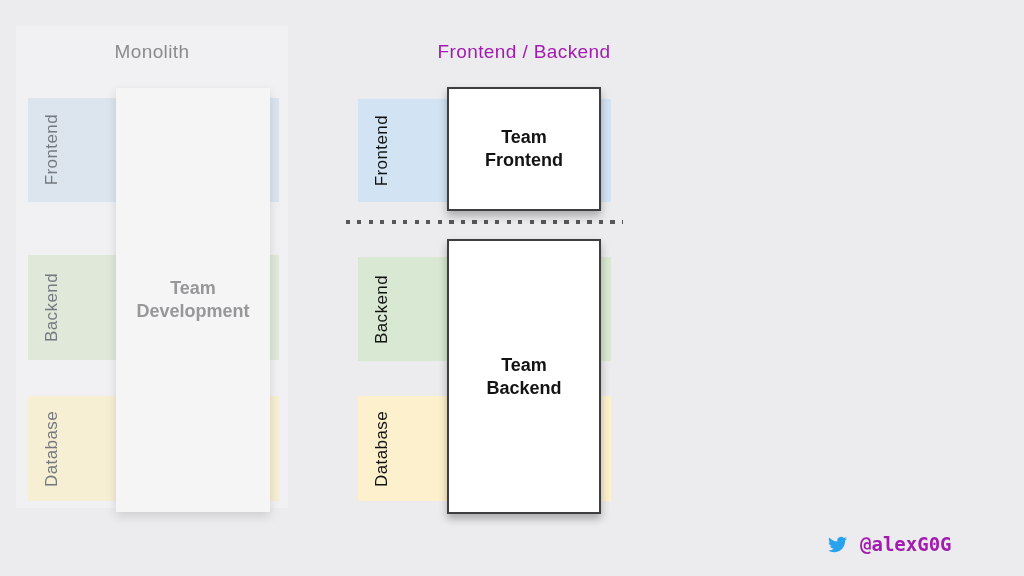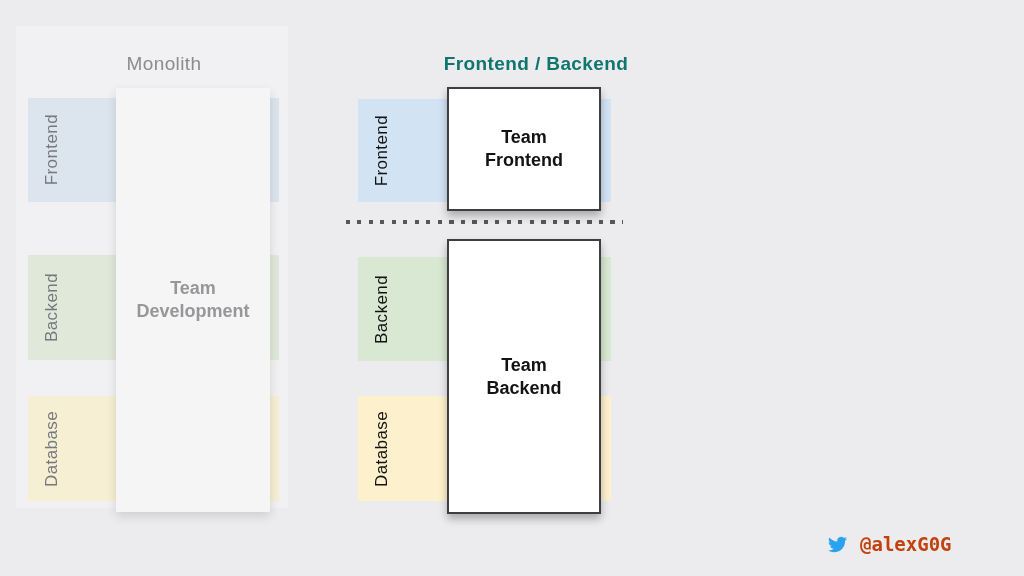--- a/index.html
+++ b/index.html
@@ -10,24 +10,24 @@
   }
   .abs{position:absolute;}
   
   .monolith-panel{
     left:16px;top:26px;width:272px;height:482px;
     background:#f1f1f3;
   }
   .col-title{
     top:40px;height:24px;line-height:24px;
     text-align:center;font-size:19px;letter-spacing:.4px;
-    margin:12px;font-weight:normal;
+    margin:0;font-weight:normal;
   }
   .title-monolith{left:16px;width:272px;color:#8b8b8e;}
-  .title-split{left:358px;width:332px;color:#0f766e;font-weight:bold;}
+  .title-split{left:358px;width:332px;color:#a21caf;font-weight:normal;}
   
   .band{display:flex;align-items:center;z-index:1;}
   .band-m{left:28px;width:251px;}
   .band-s{left:358px;width:253px;}
   .band-m1{top:98px;height:104px;}
   .band-m2{top:255px;height:105px;}
   .band-m3{top:396px;height:105px;}
   .band-s1{top:99px;height:103px;}
   .band-s2{top:257px;height:104px;}
   .band-s3{top:396px;height:105px;}
@@ -62,21 +62,21 @@
     background:repeating-linear-gradient(90deg,#57575a 0,#57575a 4px,transparent 4px,transparent 11.5px);
   }
   
   .footer{
     left:826px;top:532px;height:24px;
     display:flex;align-items:center;gap:11px;
   }
   .tw-icon{width:23px;height:19px;display:block;}
   .handle{
     font-family:"DejaVu Sans Mono", monospace;
-    font-weight:bold;font-size:19px;color:#c2410c;
+    font-weight:bold;font-size:19px;color:#a21caf;
   }
 </style>
 </head>
 <body>
 
 <div class="abs monolith-panel"></div>
 
 <h2 class="abs col-title title-monolith">Monolith</h2>
 
 <div class="abs band band-m band-m1" style="background: rgb(220, 229, 238);">

